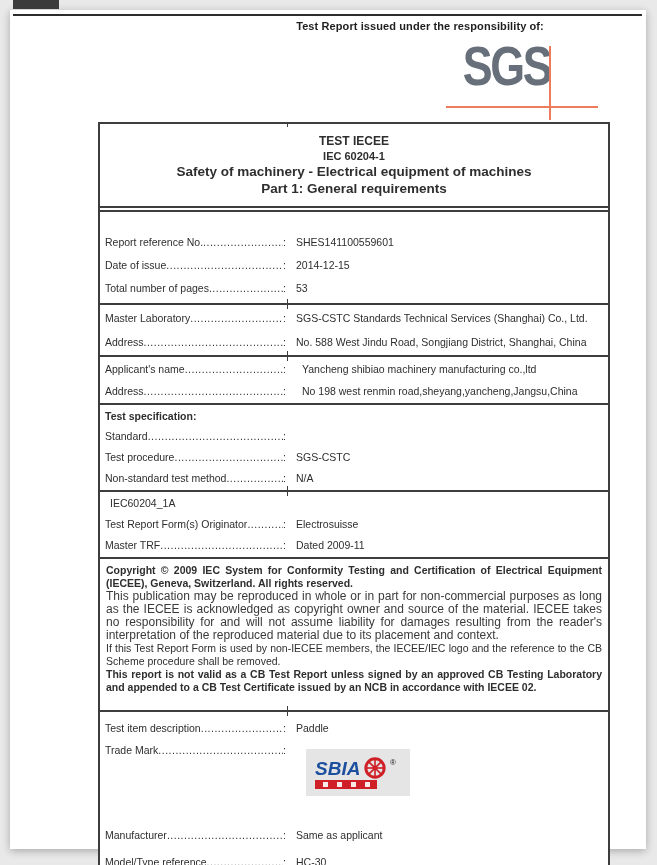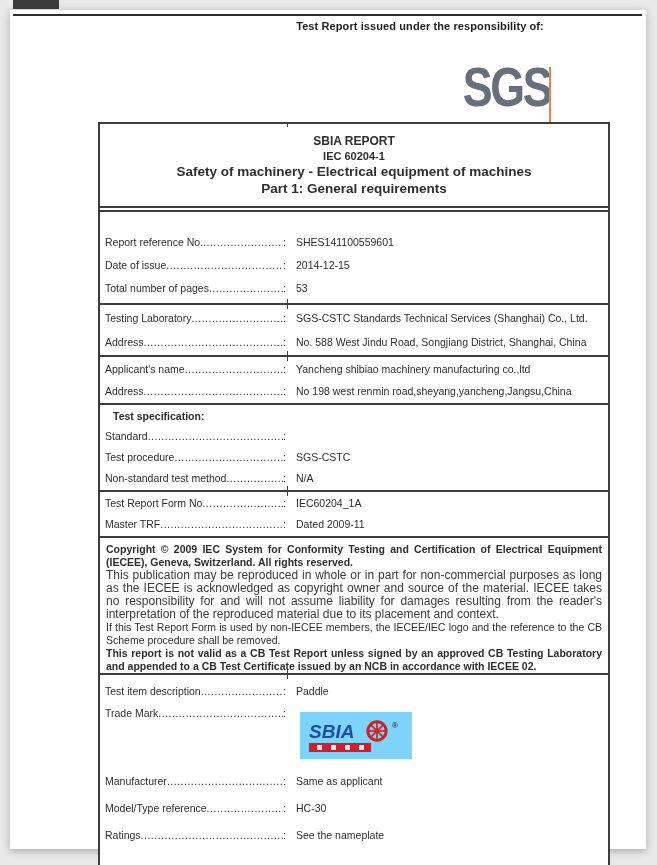--- a/index.html
+++ b/index.html
@@ -17,21 +17,21 @@
     box-shadow:0 2px 8px rgba(0,0,0,0.28);
   }
   .scan-notch { position:absolute; left:3px; top:-10px; width:46px; height:9px; background:#3b3b3b; }
   .top-rule { position:absolute; left:3px; top:4px; right:4px; height:2px; background:#2c2c2c; }
   .issued-note {
     position:absolute; left:265px; top:10px; width:290px;
     font-size:11px; font-weight:bold; text-align:center; color:#1f1f1f;
     letter-spacing:0.1px;
   }
   
-  .sgs-logo { position:absolute; right:40px; top:24px; width:160px; height:85px;margin-top:21px; }
+  .sgs-logo { position:absolute; right:40px; top:24px; width:160px; height:85px; }
   .sgs-text {
     position:absolute; right:56px; top:4px;
     font-size:56px; font-weight:bold; color:#67707a;
     letter-spacing:-3px; line-height:56px;
     transform:scaleX(0.80); transform-origin:right top;
   }
   .sgs-hline { position:absolute; right:8px; top:72px; width:152px; height:2px; background:#ee7c5b; }
   .sgs-vline { position:absolute; right:55px; top:12px; width:2px; height:74px; background:#ee7c5b; }
 
   
@@ -61,39 +61,39 @@
   .lbl { width:186px; display:flex; padding-left:5px; white-space:nowrap; overflow:hidden; }
   .dots { flex:1 1 auto; overflow:hidden; white-space:nowrap; }
   .dots::after { content:"...................................................................."; letter-spacing:0.5px; }
   .colon::after { content:":"; }
   .val { flex:1; padding-left:10px; white-space:nowrap; overflow:hidden; }
   .b { font-weight:normal; }
 
   .sec-info { padding-top:19px; padding-bottom:3px; }
   .sec-info .row { line-height:23px; }
   .sec-lab .row { line-height:24px; }
-  .sec-app .row { line-height:22px; }
-  .spec-head { font-weight:bold; line-height:20px; padding-left:13px; }
+  .sec-app .row { line-height:22px;gap:6px; }
+  .spec-head { font-weight:bold; line-height:20px; padding-left:5px; }
   .sec-spec .row, .sec-form .row { line-height:21px; }
 
-  .copyright { padding:5px 6px 0; text-align:justify; }
+  .copyright { padding:5px 6px 16px; text-align:justify; }
   .cp1 { font-size:10.5px; font-weight:bold; line-height:13px; }
   .cp2 { font-size:12px;  line-height:13px; color:#3a3a3a; }
   .cp3 { font-size:10.5px; line-height:13px; }
   .cp4 { font-size:10.5px; font-weight:bold; line-height:13px; }
 
   .sec-prod { padding-top:5px; padding-bottom:24px; }
   .sec-prod .row { line-height:22px; }
   .row-gap { margin-top:5px; }
-  .row-gap-lg { margin-top:7px; }
+  .row-gap-lg { margin-top:24px; }
 
   
   .tm-box {
-    margin:10px 0 4px 4px; width:112px; height:47px;
-    background:#7dd3fc; position:relative;
+    margin:10px 0 4px 10px; width:104px; height:47px;
+    background:#e5e5e5; position:relative;
   }
   .tm-brand {
     position:absolute; left:9px; top:10px;
     font-size:19px; font-weight:bold; font-style:italic;
     color:#1c4f9e; letter-spacing:0px; line-height:19px;
   }
   .tm-reg { position:absolute; right:14px; top:3px; font-size:8px; color:#1a1a1a; font-style:normal; }
   .tm-wheel { position:absolute; right:24px; top:8px; width:22px; height:22px; }
   .tm-banner {
     position:absolute; left:9px; top:31px; width:62px; height:9px;
@@ -112,21 +112,21 @@
 
   <div class="sgs-logo">
     <div class="sgs-text">SGS</div>
     <div class="sgs-hline"></div>
     <div class="sgs-vline"></div>
   </div>
 
   <div class="cert-table">
 
     <div class="title-box">
-      <div class="t1">SBIA REPORT</div>
+      <div class="t1">TEST IECEE</div>
       <div class="t2">IEC 60204-1</div>
       <div class="t3">Safety of machinery - Electrical equipment of machines</div>
       <div class="t4">Part 1: General requirements</div>
     </div>
     <div class="spacer-row"></div>
 
     <div class="sec sec-info">
       <div class="row">
         <span class="lbl b">
             <span>Report reference No.</span>
@@ -149,21 +149,21 @@
             <span class="dots"></span>
             <span class="colon"></span>
           </span>
         <span class="val">53</span>
       </div>
     </div>
 
     <div class="sec sec-lab tick">
       <div class="row">
         <span class="lbl b">
-            <span>Testing Laboratory</span>
+            <span>Master Laboratory</span>
             <span class="dots"></span>
             <span class="colon"></span>
           </span>
         <span class="val">SGS-CSTC Standards Technical Services (Shanghai) Co., Ltd.</span>
       </div>
       <div class="row">
         <span class="lbl">
             <span>Address</span>
             <span class="dots"></span>
             <span class="colon"></span>
@@ -213,26 +213,29 @@
             <span>Non-standard test method</span>
             <span class="dots"></span>
             <span class="colon"></span>
           </span>
         <span class="val">N/A</span>
       </div>
     </div>
 
     <div class="sec sec-form tick">
       <div class="row">
-        <span class="lbl b">
-            <span>Test Report Form No</span>
-            <span class="dots"></span>
-            <span class="colon"></span>
-          </span>
         <span class="val">IEC60204_1A</span>
+      </div>
+      <div class="row">
+        <span class="lbl">
+            <span>Test Report Form(s) Originator</span>
+            <span class="dots"></span>
+            <span class="colon"></span>
+          </span>
+        <span class="val">Electrosuisse</span>
       </div>
       <div class="row">
         <span class="lbl">
             <span>Master TRF</span>
             <span class="dots"></span>
             <span class="colon"></span>
           </span>
         <span class="val">Dated 2009-11</span>
       </div>
     </div>

